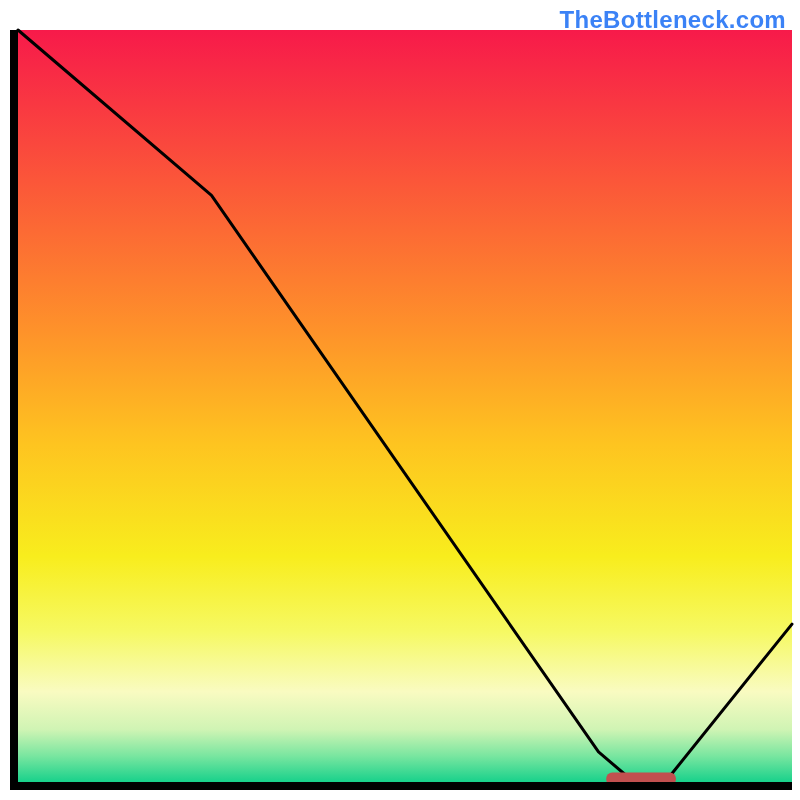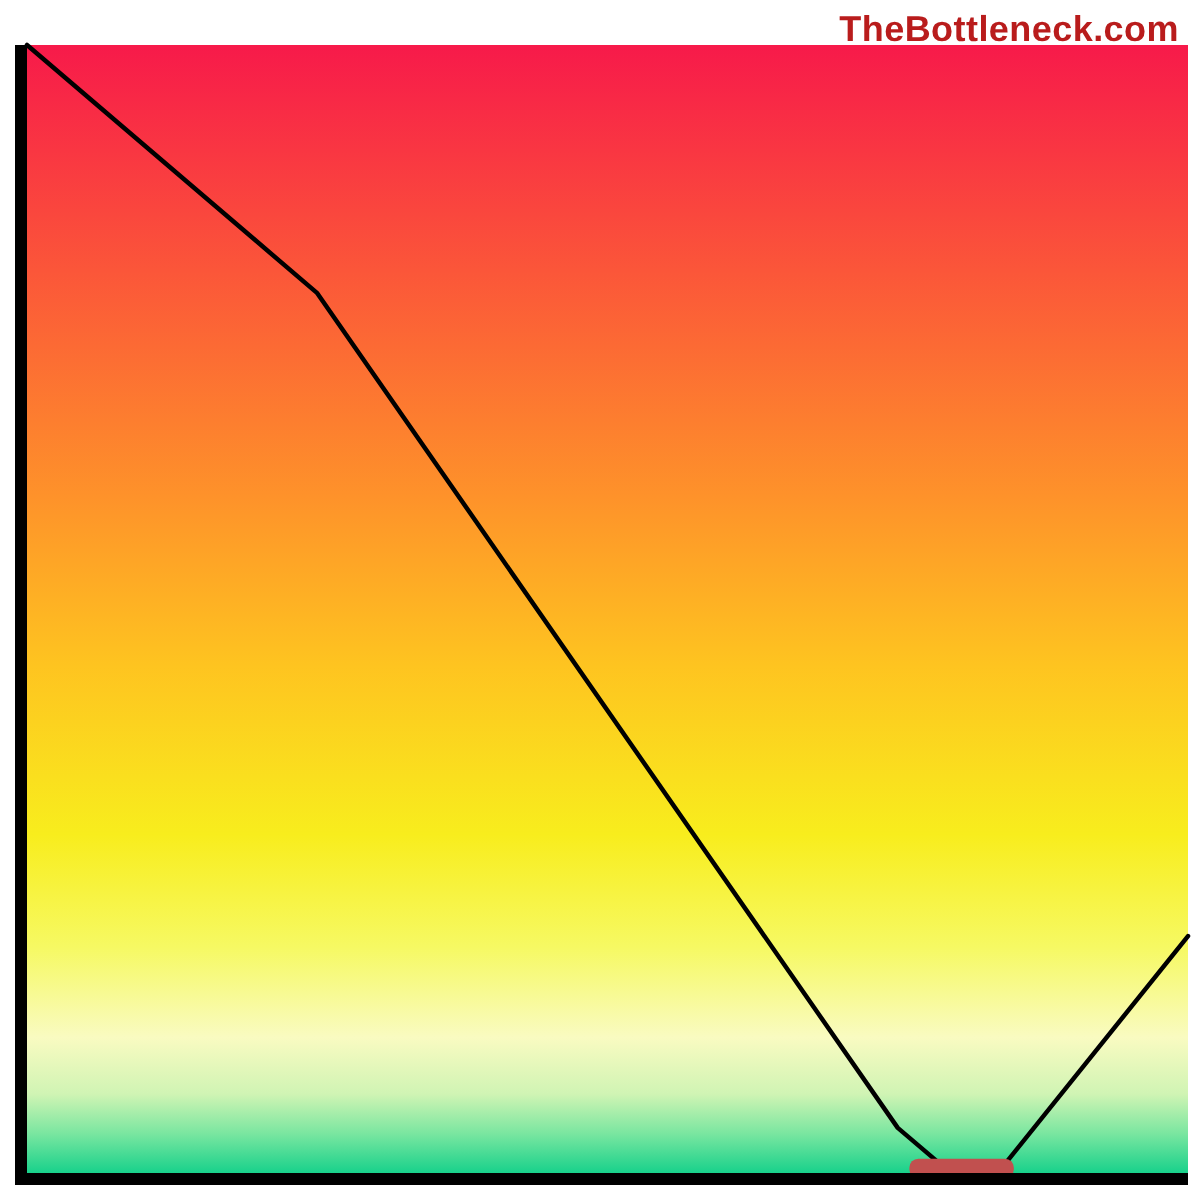--- a/index.html
+++ b/index.html
@@ -15,21 +15,21 @@
     position: relative;
     width: 800px;
     height: 800px;
   }
   .watermark {
     position: absolute;
     top: 6px;
     right: 14px;
     font-size: 24px;
     font-weight: bold;
-    color: #b91c1c;
+    color: #3b82f6;
     letter-spacing: 0.3px;
     z-index: 10;
   }
   svg.chart {
     position: absolute;
     top: 0;
     left: 0;
     width: 800px;
     height: 800px;
     display: block;

